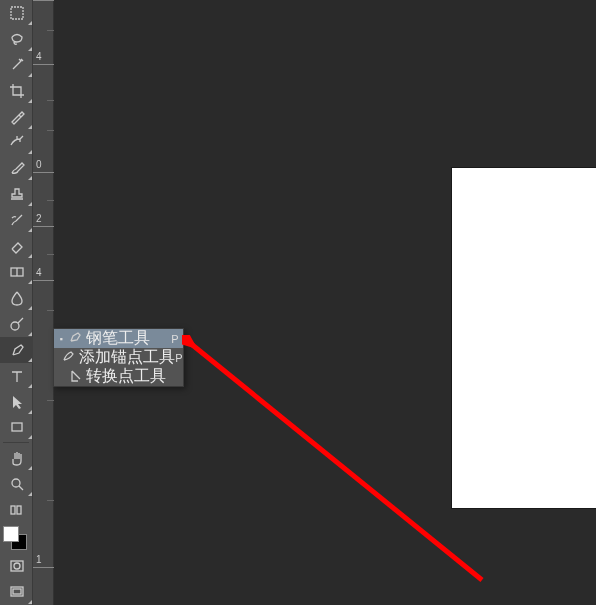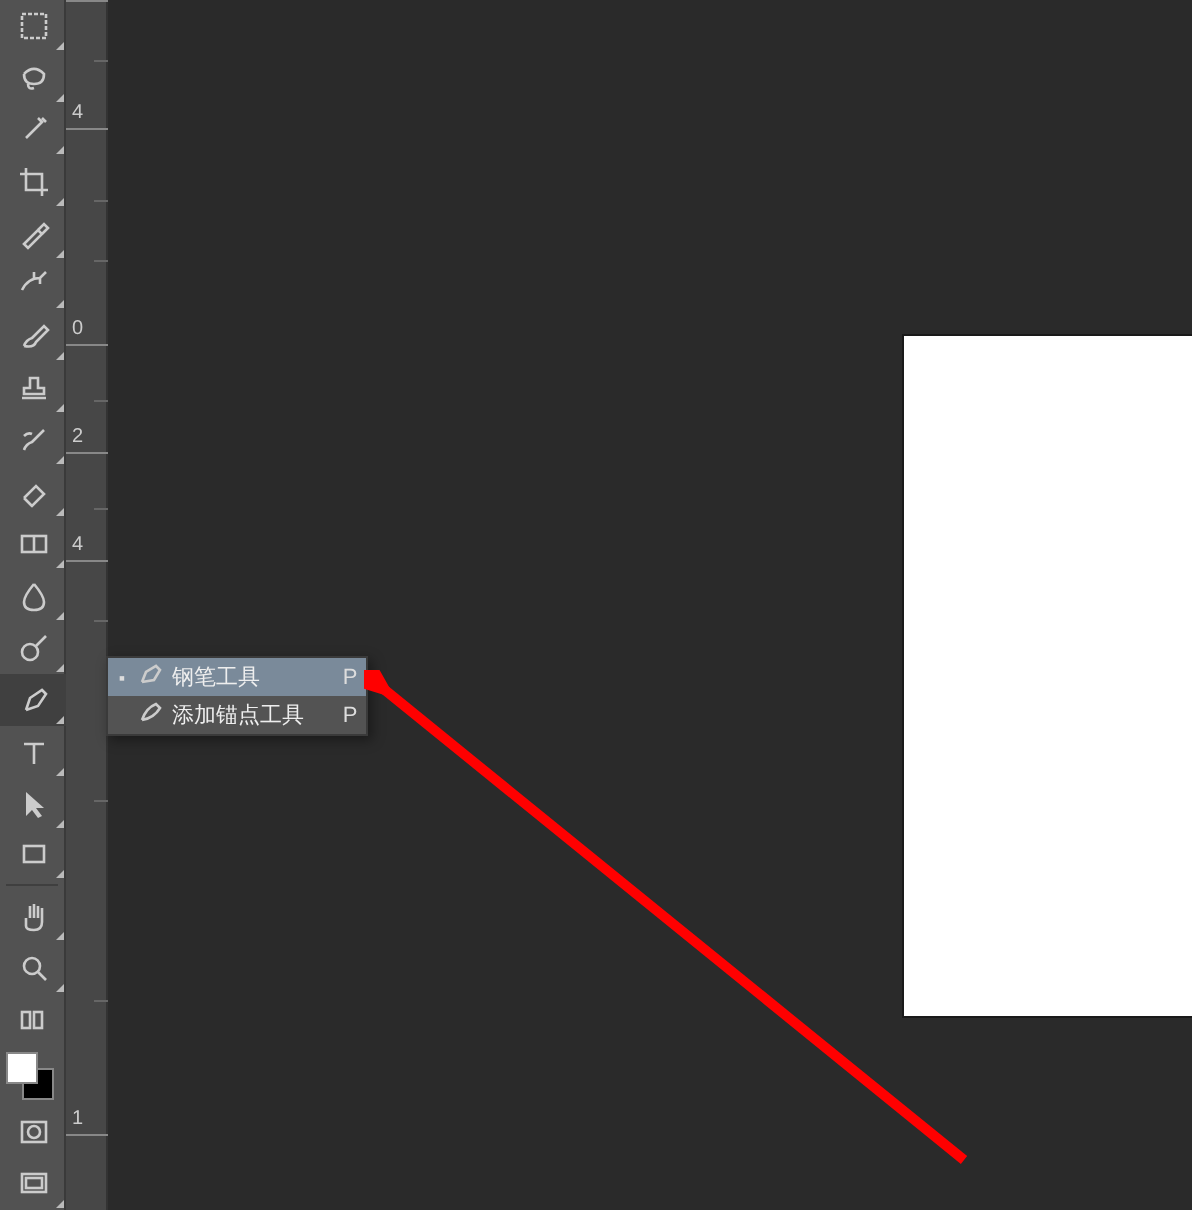--- a/index.html
+++ b/index.html
@@ -103,21 +103,21 @@
       font-size: 9px;
       color: #ddd;
     }
     .fi-icon {
       width: 18px;
       display: flex;
       justify-content: center;
     }
     .fi-label {
       flex: 1;
-      font-size: 11px;
+      font-size: 16px;
       color: #eee;
       white-space: nowrap;
     }
     .fi-key {
       width: 16px;
       text-align: center;
       font-size: 11px;
       color: #ddd;
     }
     .arrow-svg {
@@ -347,20 +347,30 @@
   <div class="flyout-item">
     <span class="fi-check"></span>
     <span class="fi-icon">
         <svg class="ico" width="14" height="14">
           <path d="M3 11 Q5 5 10 3 L12 5 Q9 10 3 11"></path>
         </svg>
       </span>
     <span class="fi-label">添加锚点工具</span>
     <span class="fi-key">P</span>
   </div>
+  <div class="flyout-item">
+    <span class="fi-check"></span>
+    <span class="fi-icon">
+        <svg class="ico" width="14" height="14">
+          <path d="M4 3 L4 13 L10 13 M4 3 L12 11"></path>
+        </svg>
+      </span>
+    <span class="fi-label">转换点工具</span>
+    <span class="fi-key"></span>
+  </div>
 </div>
 
 <svg class="arrow-svg" width="320" height="260">
   <defs>
     <marker id="ah" markerWidth="20" markerHeight="16" refX="2" refY="8" orient="auto">
       <polygon points="0,8 20,0 20,16" fill="#ff0000"></polygon>
     </marker>
   </defs>
   <line x1="300" y1="245" x2="8" y2="8" stroke="#ff0000" stroke-width="5" marker-end="url(#ah)"></line>
 </svg>

